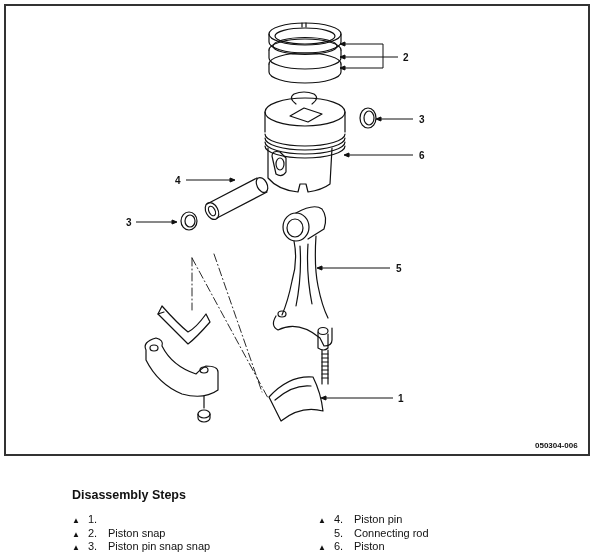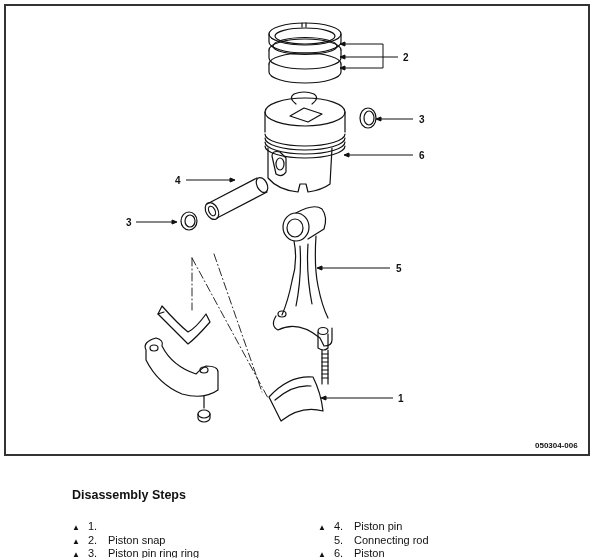--- a/index.html
+++ b/index.html
@@ -2,21 +2,21 @@
 <html><head>
   <meta charset="utf-8">
   <style>
     html, body { margin: 0; padding: 0; background: #ffffff; }
     body { width: 600px; height: 558px; position: relative; overflow: hidden; font-family: "Liberation Sans", sans-serif; color: #111; }
     .frame { position: absolute; left: 4px; top: 4px; width: 586px; height: 452px; border-top: 2px solid #333; border-left: 2px solid #333; border-right: 2px solid #333; border-bottom: 2px solid #333; box-sizing: border-box; }
     svg.diagram { position: absolute; left: 0; top: 0; width: 600px; height: 460px; }
     .callout { font-family: "Liberation Sans", sans-serif; font-weight: bold; font-size: 10px; fill: #111; }
     .figid { font-family: "Liberation Sans", sans-serif; font-weight: bold; font-size: 8px; fill: #111; }
     .steps { position: absolute; left: 70px; top: 488px; width: 520px; }
-    .steps-title { font-weight: bold; font-size: 12.5px; margin: 0 0 18px 2px; }
+    .steps-title { font-weight: bold; font-size: 12.5px; margin: 0 0 11px 2px; }
     .cols { display: flex; }
     .col { width: 246px; }
     .row { display: flex; align-items: baseline; font-size: 11px; height: 13.5px; line-height: 13.5px; }
     .tri { width: 16px; font-size: 8px; text-align: left; padding-left: 2px; }
     .num { width: 20px; }
     .lbl { }
   </style>
 </head>
 <body>
 
@@ -166,21 +166,21 @@
         <span class="num">1.</span>
       </div>
       <div class="row">
         <span class="tri">▲</span>
         <span class="num">2.</span>
         <span class="lbl">Piston snap</span>
       </div>
       <div class="row">
         <span class="tri">▲</span>
         <span class="num">3.</span>
-        <span class="lbl">Piston pin ring ring</span>
+        <span class="lbl">Piston pin snap snap</span>
       </div>
     </div>
     <div class="col">
       <div class="row">
         <span class="tri">▲</span>
         <span class="num">4.</span>
         <span class="lbl">Piston pin</span>
       </div>
       <div class="row">
         <span class="tri"></span>

